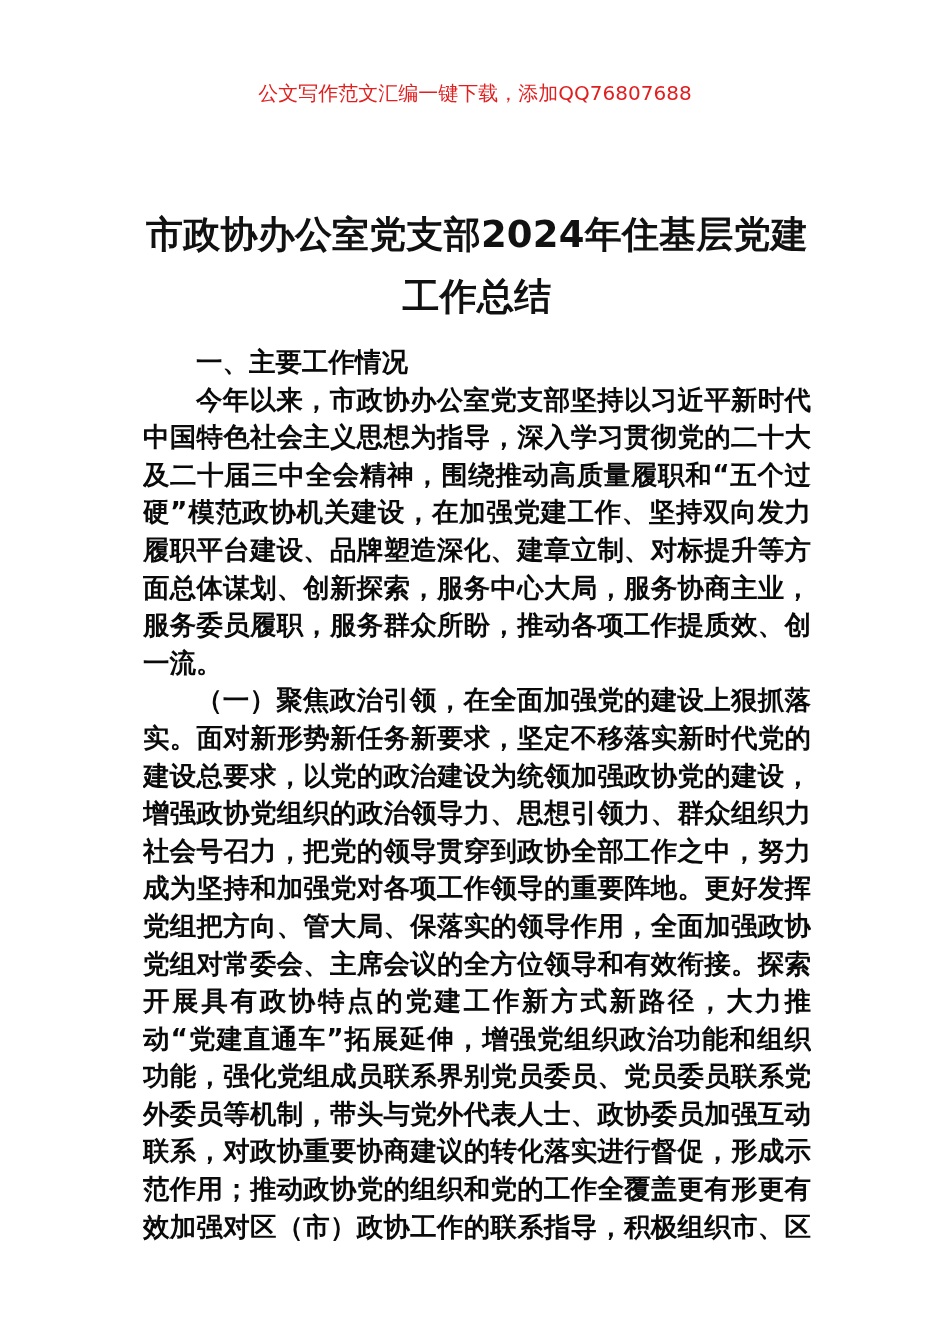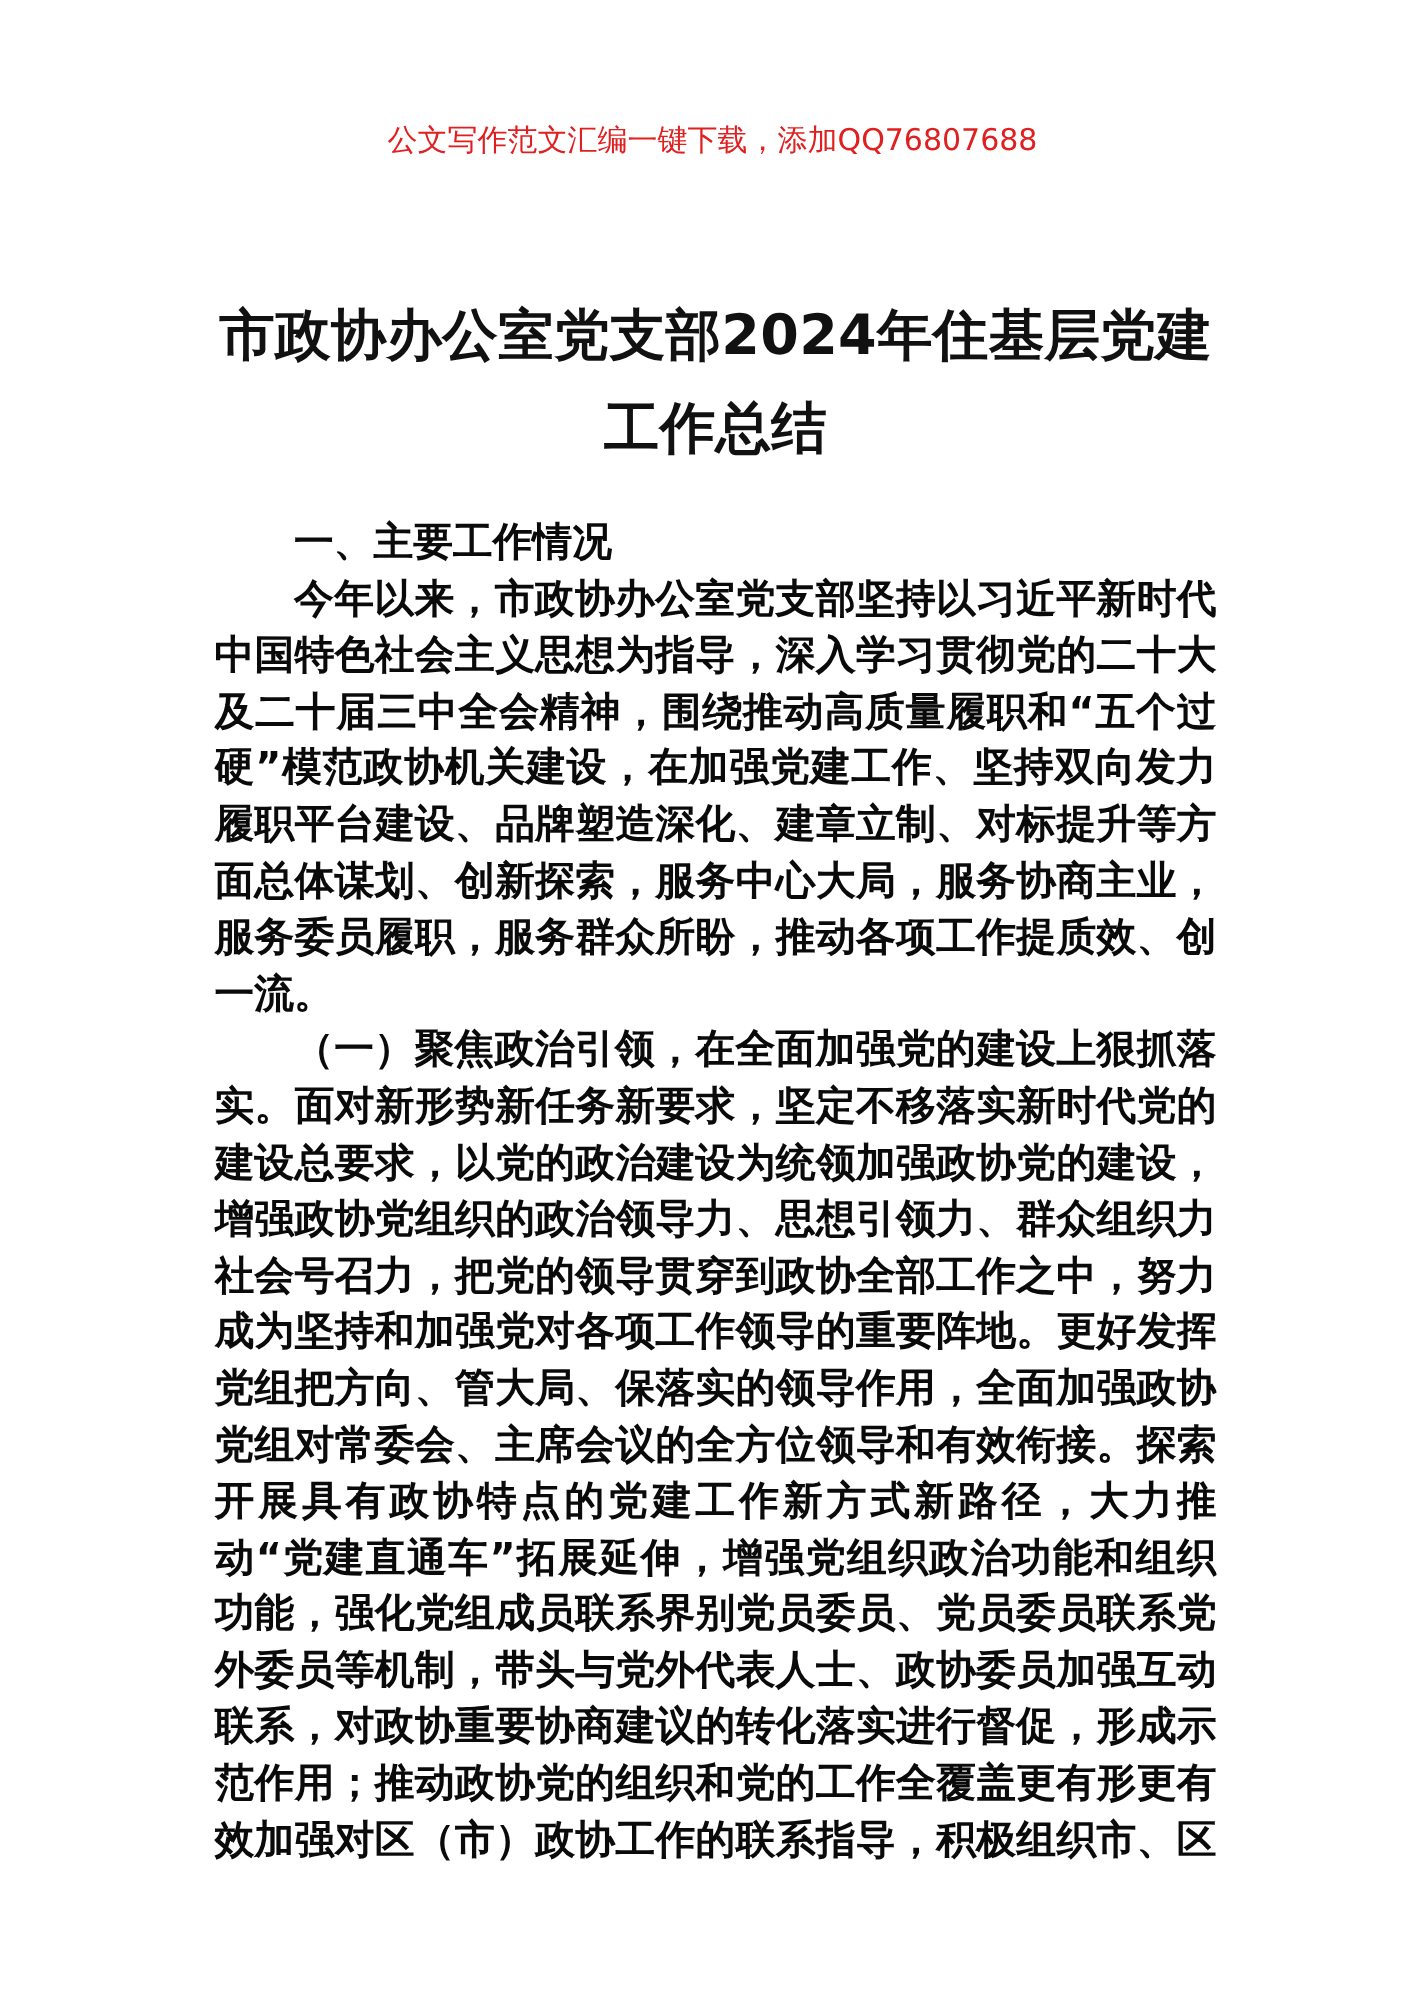--- a/index.html
+++ b/index.html
@@ -30,21 +30,21 @@
     font-size: 20px;
     line-height: 26px;
     font-weight: 500;
     letter-spacing: 0px;
     white-space: nowrap;
   }
 
   
   .doc-title {
     position: absolute;
-    top: 168px;
+    top: 179px;
     left: 143px;
     width: 668px;
     text-align: center;
     font-size: 37px;
     line-height: 62px;
     font-weight: 700;
     color: #111111;
     letter-spacing: 0.2px;
   }
 

